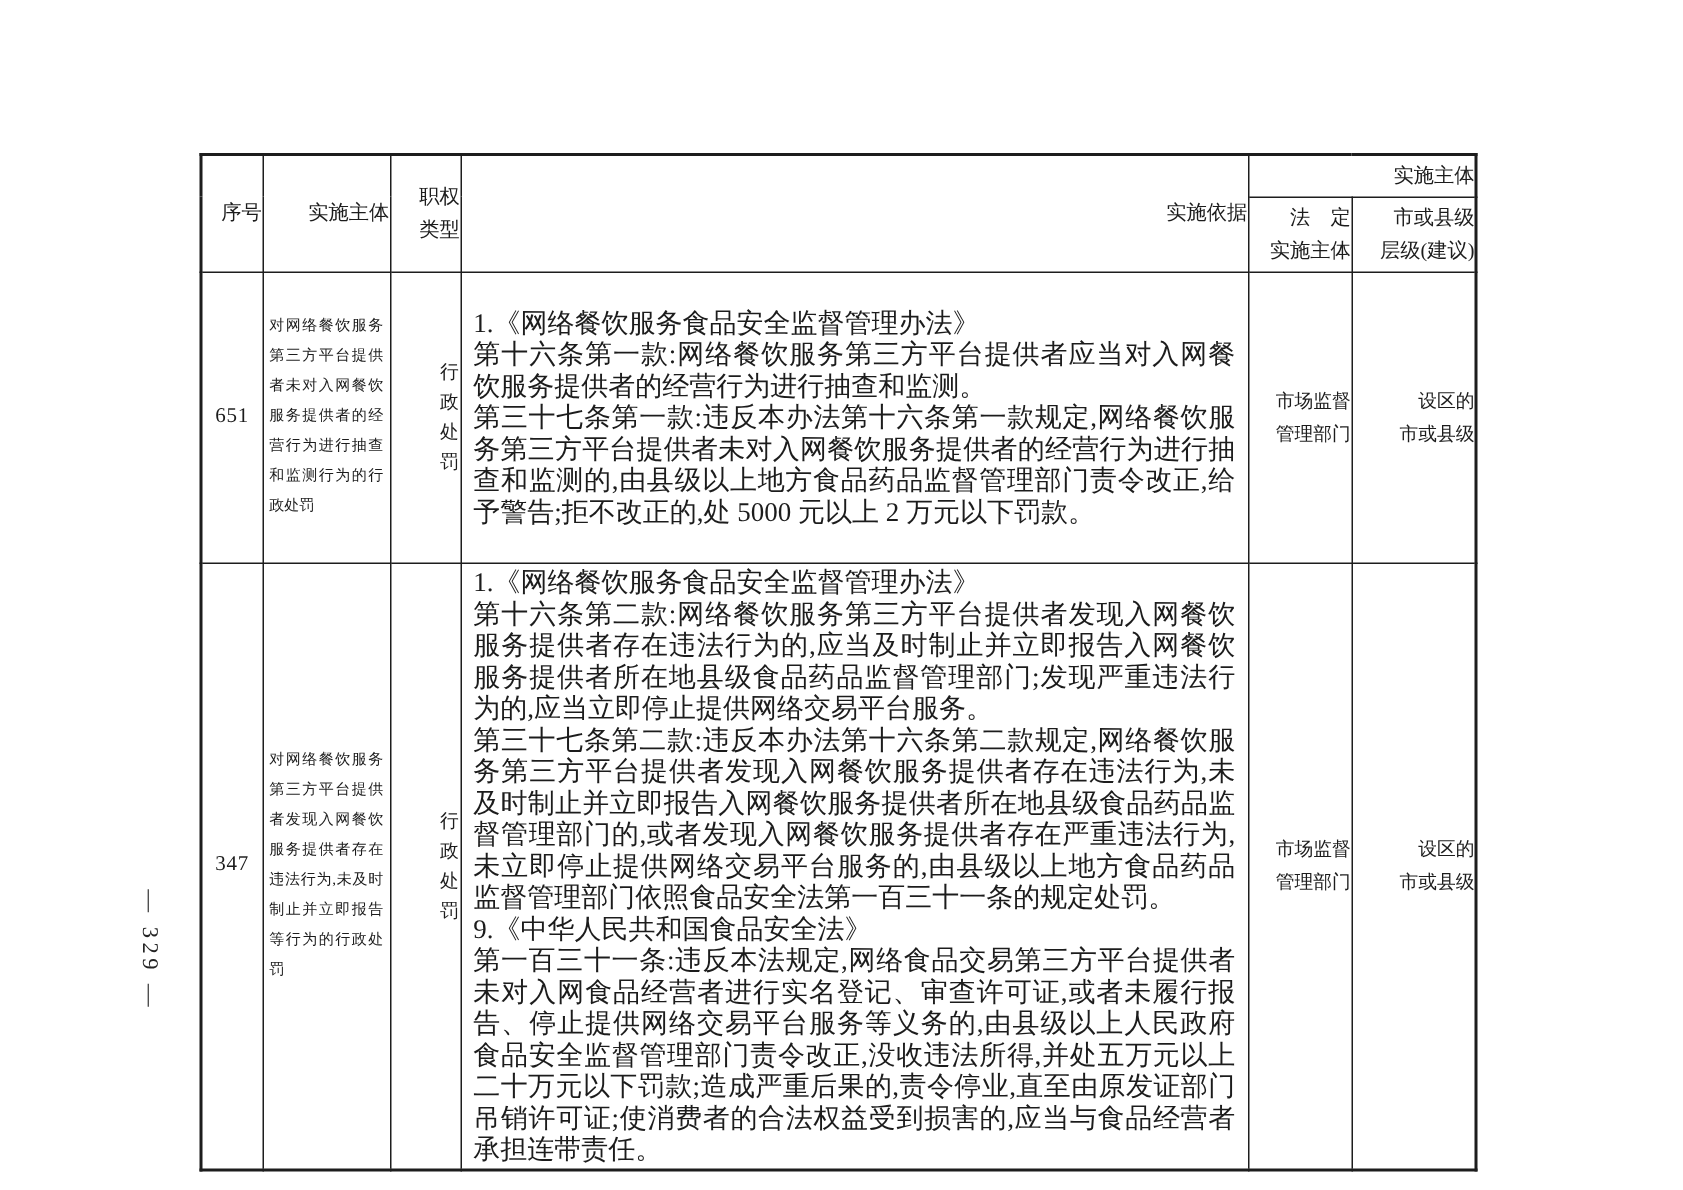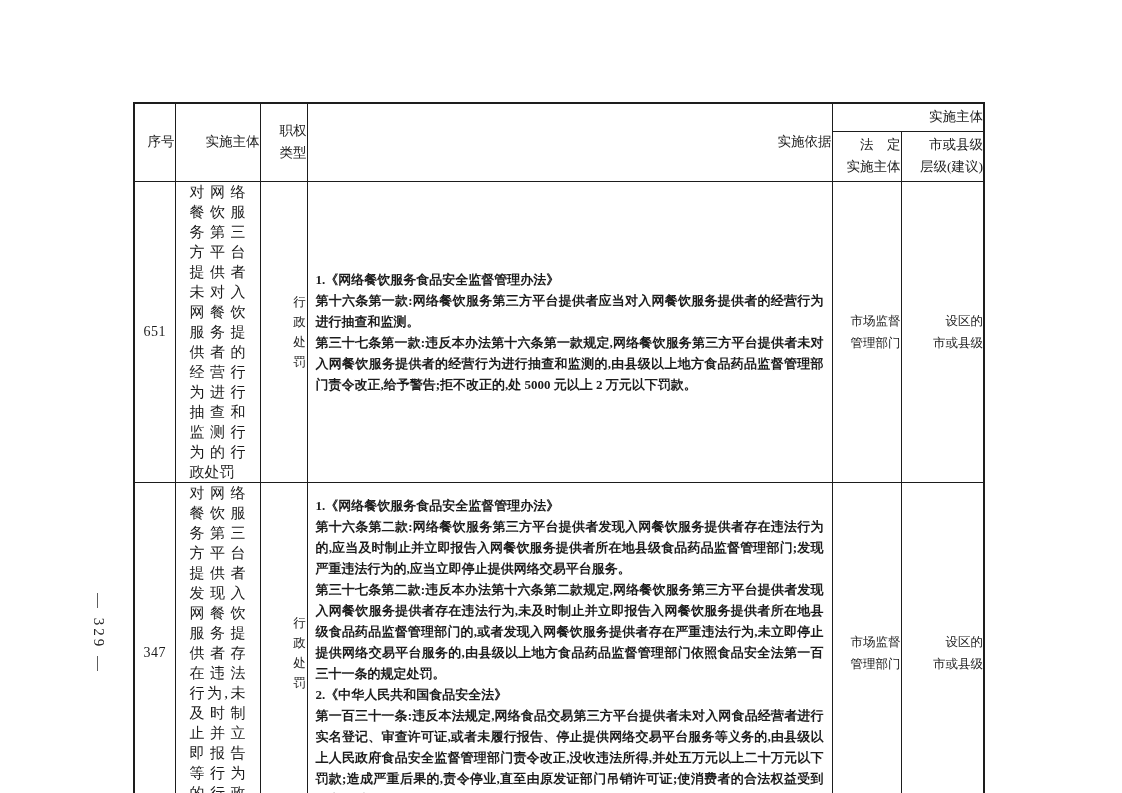--- a/index.html
+++ b/index.html
@@ -39,34 +39,33 @@
     overflow: hidden;
   }
   thead th { text-align: right; font-size: 13.5px; margin-left: 38px; }
   tr.hdr-group { height: 28px; }
   tr.hdr-sub { height: 50px; }
   th.twoline div, td.twoline div { line-height: 22px; }
   tr.row-a { height: 194px; }
   tr.row-b { height: 318px; }
   td.c-no { text-align: center; font-size: 14px; letter-spacing: 0.5px; margin-left: 44px; }
   td.c-name {
-    padding: 0 14px;
-    font-size: 15px;
+    padding: 0 4px;
+    font-size: 10px;
     line-height: 20px;
     text-align: justify;
     text-justify: inter-character;
     word-break: break-all;
   }
   td.c-type { text-align: center; font-size: 12.5px; }
   td.c-type div { line-height: 20px; padding-left: 32px; }
   td.c-basis {
     padding: 2px 8px;
-    font-size: 13px;
+    font-size: 18px;
     line-height: 21px;
-    font-weight: bold;
   }
   td.c-basis div {
     text-align: justify;
     text-justify: inter-ideograph;
   }
   td.c-legal, td.c-resp { text-align: right; font-size: 12.5px; }
 </style>
 </head>
 <body>
 
@@ -131,21 +130,21 @@
         <td class="c-no">347</td>
         <td class="c-name">对网络餐饮服务第三方平台提供者发现入网餐饮服务提供者存在违法行为,未及时制止并立即报告等行为的行政处罚</td>
         <td class="c-type twoline">
             <div>行政</div>
             <div>处罚</div>
           </td>
         <td class="c-basis">
             <div>1.《网络餐饮服务食品安全监督管理办法》</div>
             <div>第十六条第二款:网络餐饮服务第三方平台提供者发现入网餐饮服务提供者存在违法行为的,应当及时制止并立即报告入网餐饮服务提供者所在地县级食品药品监督管理部门;发现严重违法行为的,应当立即停止提供网络交易平台服务。</div>
             <div>第三十七条第二款:违反本办法第十六条第二款规定,网络餐饮服务第三方平台提供者发现入网餐饮服务提供者存在违法行为,未及时制止并立即报告入网餐饮服务提供者所在地县级食品药品监督管理部门的,或者发现入网餐饮服务提供者存在严重违法行为,未立即停止提供网络交易平台服务的,由县级以上地方食品药品监督管理部门依照食品安全法第一百三十一条的规定处罚。</div>
-            <div>2.《中华人民共和国食品安全法》</div>
+            <div>9.《中华人民共和国食品安全法》</div>
             <div>第一百三十一条:违反本法规定,网络食品交易第三方平台提供者未对入网食品经营者进行实名登记、审查许可证,或者未履行报告、停止提供网络交易平台服务等义务的,由县级以上人民政府食品安全监督管理部门责令改正,没收违法所得,并处五万元以上二十万元以下罚款;造成严重后果的,责令停业,直至由原发证部门吊销许可证;使消费者的合法权益受到损害的,应当与食品经营者承担连带责任。</div>
           </td>
         <td class="c-legal twoline">
             <div>市场监督</div>
             <div>管理部门</div>
           </td>
         <td class="c-resp twoline">
             <div>设区的</div>
             <div>市或县级</div>
           </td>

